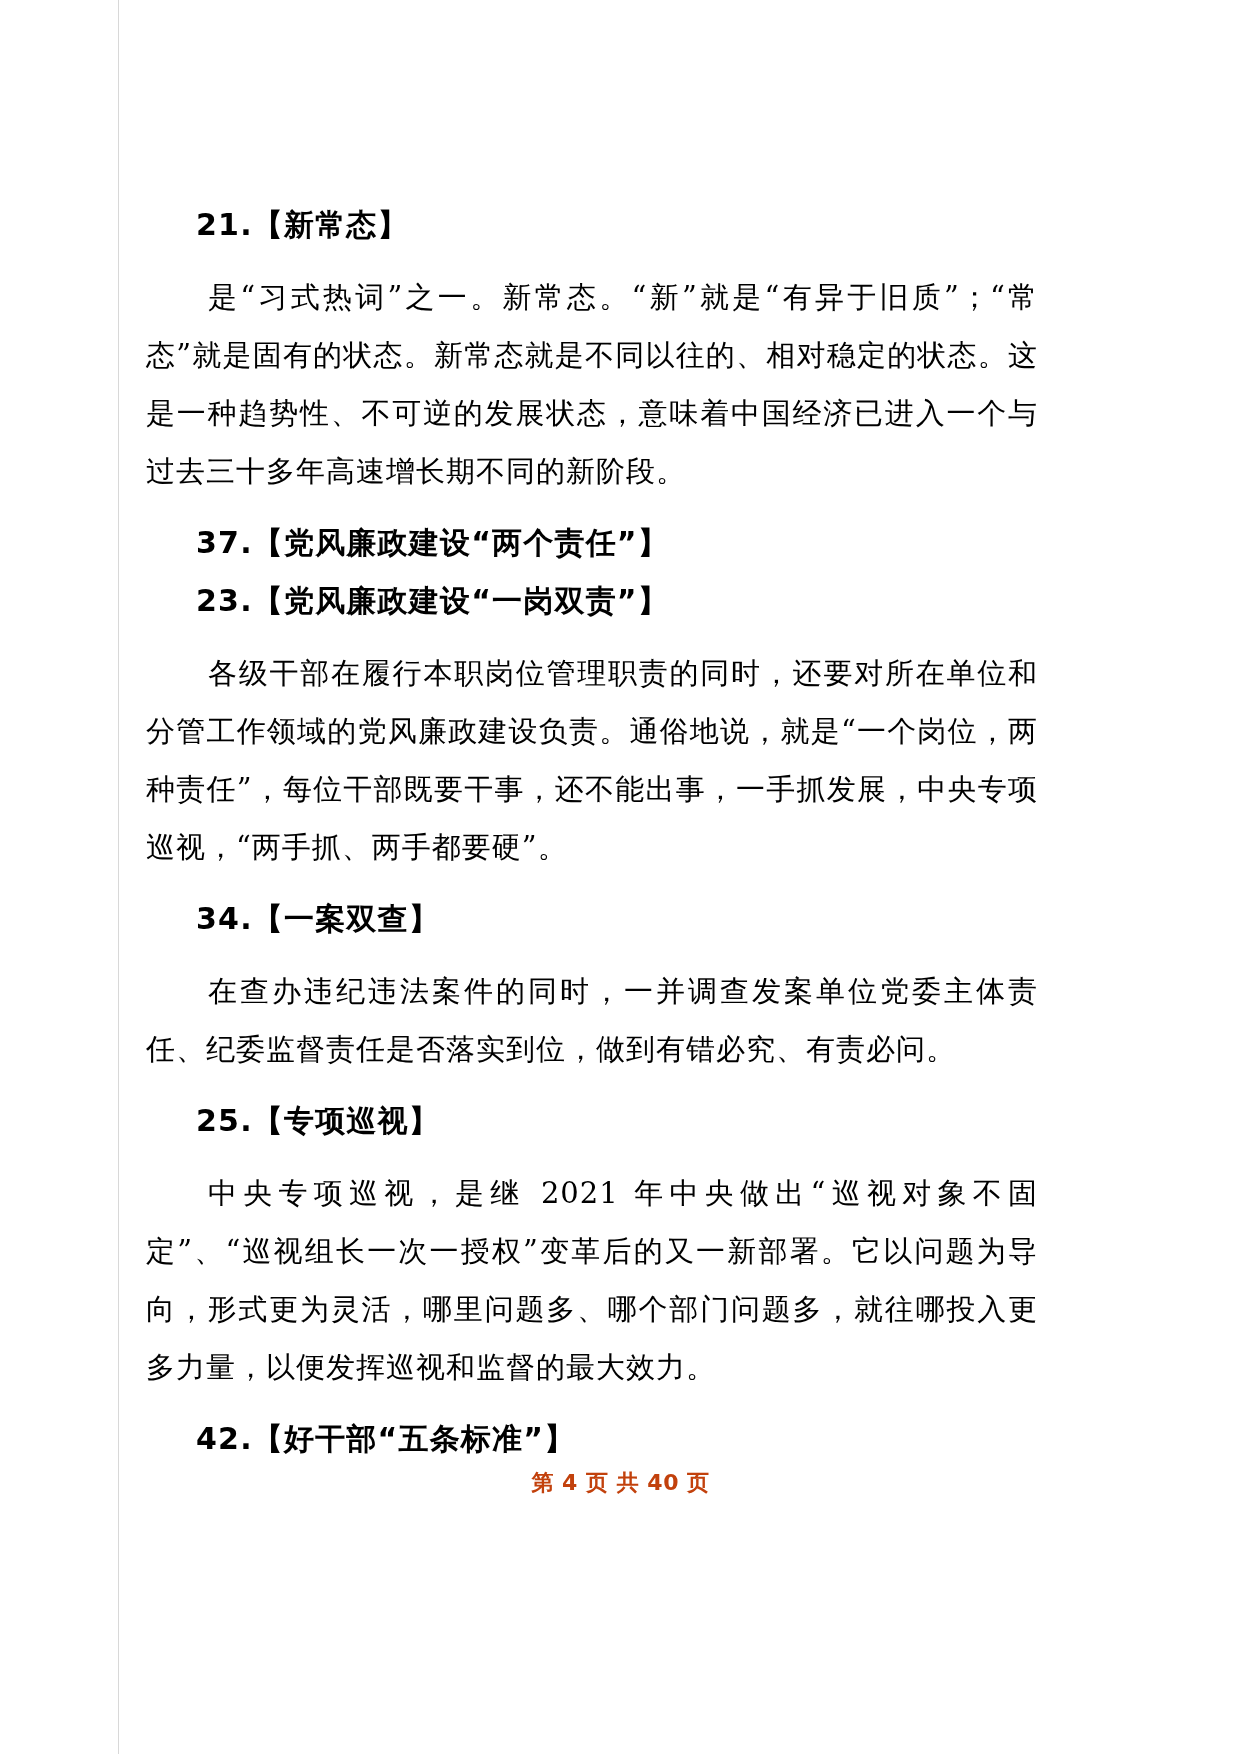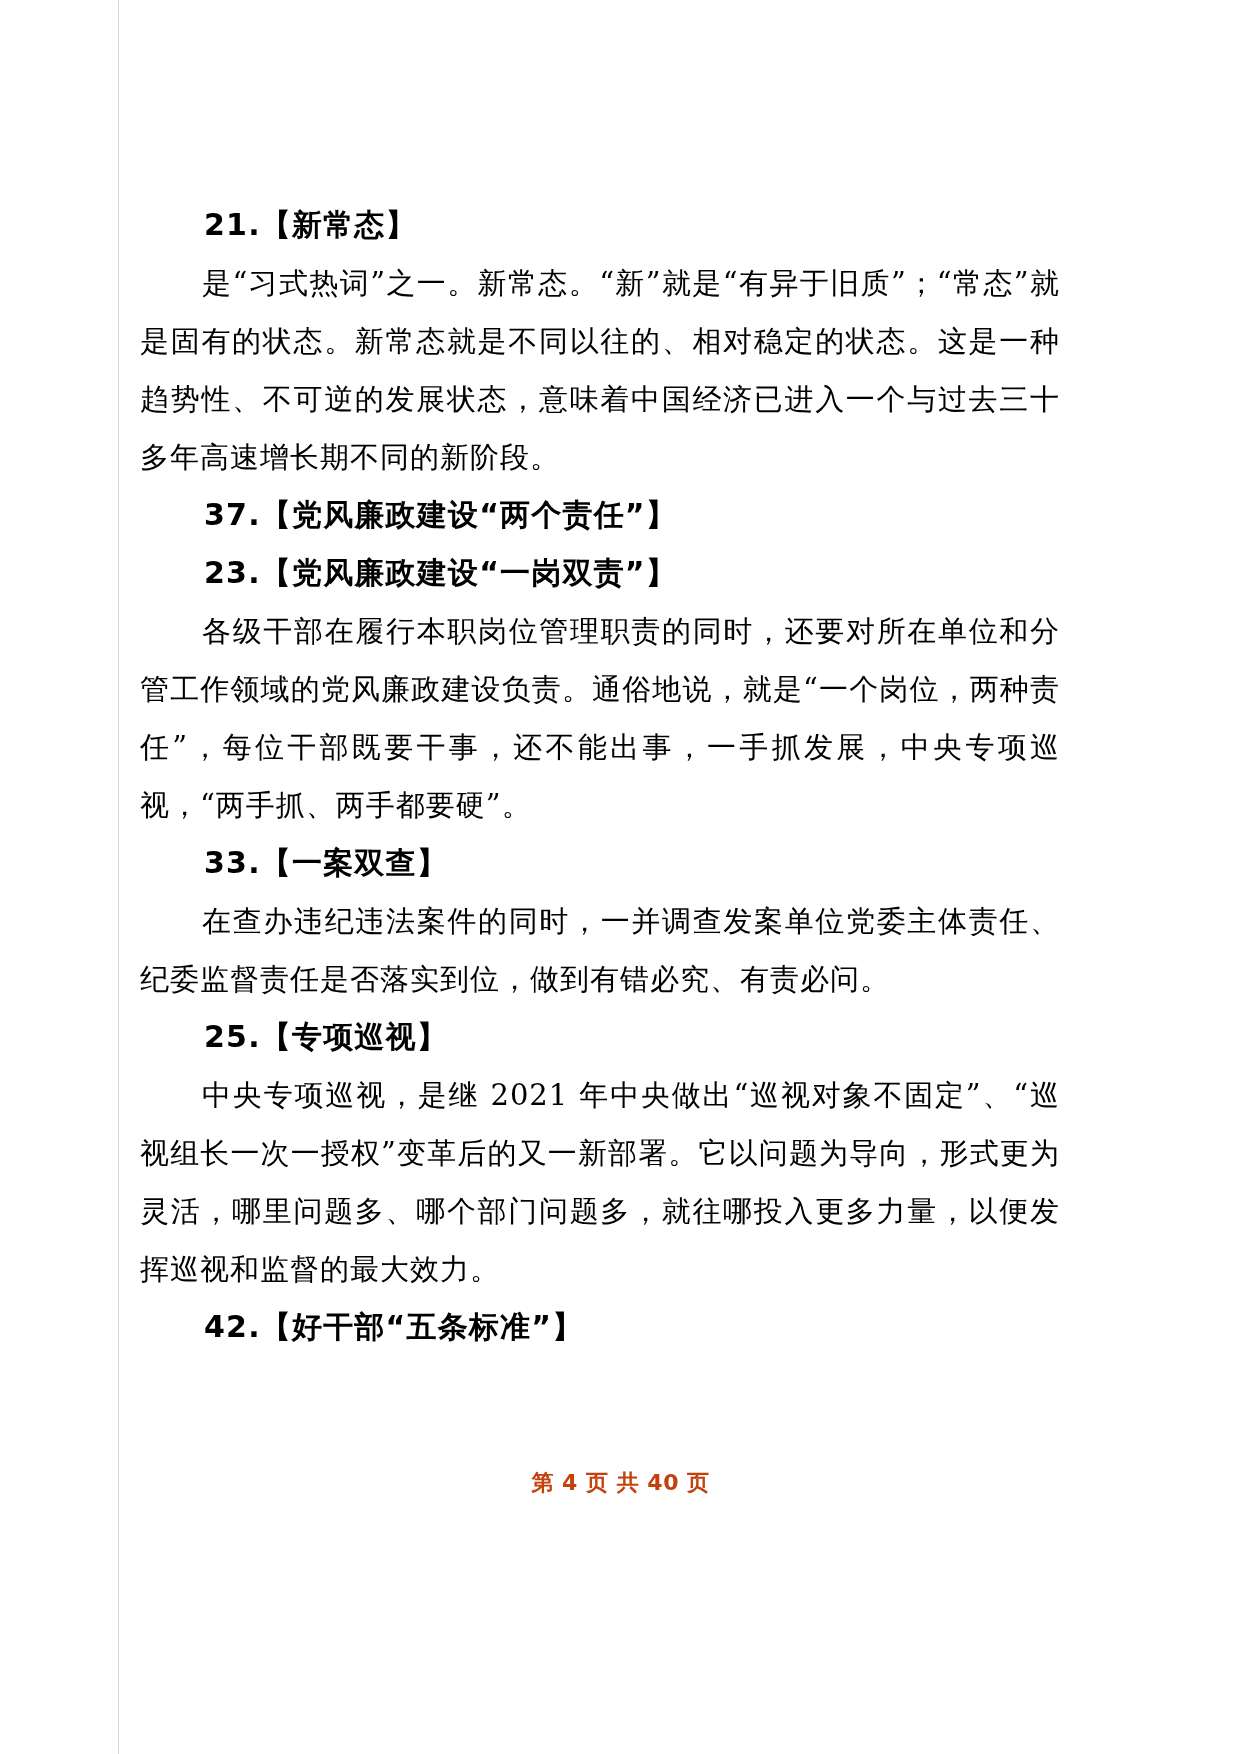--- a/index.html
+++ b/index.html
@@ -26,39 +26,39 @@
   .page-border-left {
     position: absolute;
     left: 118px;
     top: 0;
     width: 1px;
     height: 1754px;
     background: #d8d8d8;
   }
   .content {
     position: absolute;
-    left: 140px;
+    left: 132px;
     top: 196px;
     width: 920px;
   }
   .heading {
     font-size: 30px;
     line-height: 58px;
     letter-spacing: 1.2px;
     text-indent: 64px;
     margin: 0;
     font-weight: 600;
     font-family: "DejaVu Sans", "Liberation Sans", sans-serif;
   }
   .para {
     font-size: 29px;
     line-height: 58px;
     letter-spacing: 1.0px;
     text-indent: 62px;
-    margin: 0;
+    margin: 14px;
     text-align: justify;
     text-justify: inter-ideograph;
     font-family: "DejaVu Serif", "Liberation Serif", serif;
   }
   .block {
     margin-bottom: 0;
   }
   .footer {
     position: absolute;
     left: 0;
@@ -88,21 +88,21 @@
     <div class="block">
       <p class="heading">37.【党风廉政建设“两个责任”】</p>
     </div>
 
     <div class="block">
       <p class="heading">23.【党风廉政建设“一岗双责”】</p>
       <p class="para">各级干部在履行本职岗位管理职责的同时，还要对所在单位和分管工作领域的党风廉政建设负责。通俗地说，就是“一个岗位，两种责任”，每位干部既要干事，还不能出事，一手抓发展，中央专项巡视，“两手抓、两手都要硬”。</p>
     </div>
 
     <div class="block">
-      <p class="heading">33.【一案双查】</p>
+      <p class="heading">34.【一案双查】</p>
       <p class="para">在查办违纪违法案件的同时，一并调查发案单位党委主体责任、纪委监督责任是否落实到位，做到有错必究、有责必问。</p>
     </div>
 
     <div class="block">
       <p class="heading">25.【专项巡视】</p>
       <p class="para">中央专项巡视，是继 2021 年中央做出“巡视对象不固定”、“巡视组长一次一授权”变革后的又一新部署。它以问题为导向，形式更为灵活，哪里问题多、哪个部门问题多，就往哪投入更多力量，以便发挥巡视和监督的最大效力。</p>
     </div>
 
     <div class="block">
       <p class="heading">42.【好干部“五条标准”】</p>

